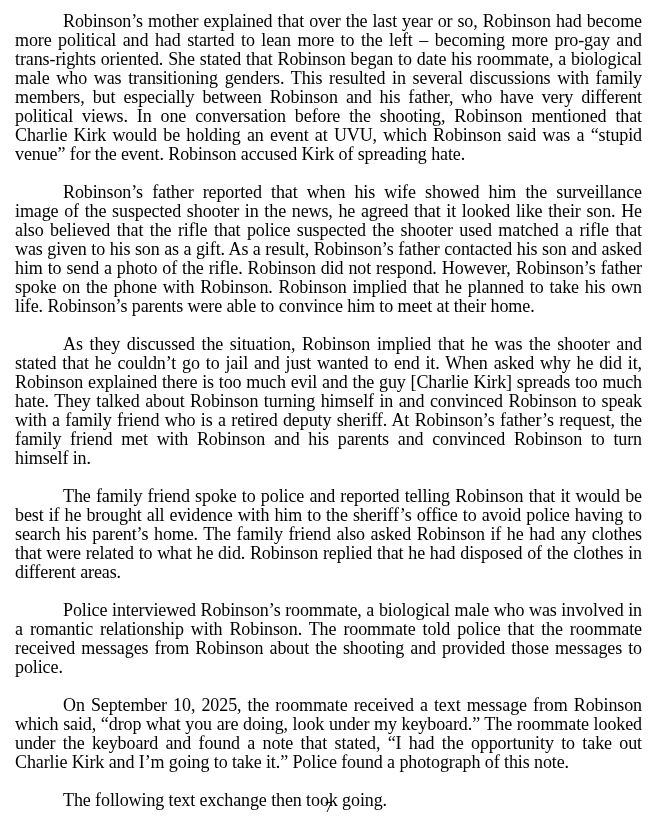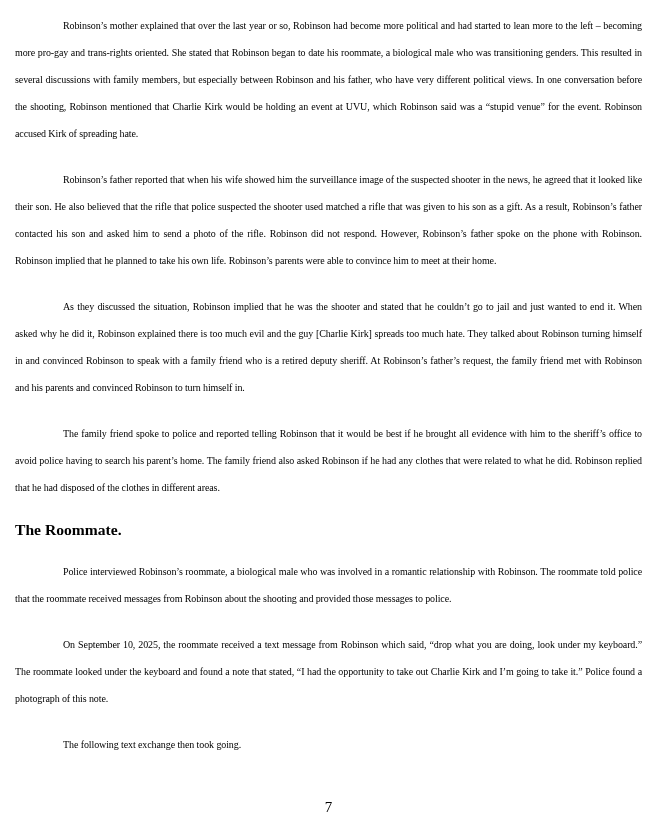--- a/index.html
+++ b/index.html
@@ -15,22 +15,22 @@
     font-family: "Liberation Serif", serif;
     color: #000000;
   }
   .page {
     position: absolute;
     left: 15px;
     top: 12px;
     width: 627px;
   }
   .para {
-    font-size: 10px;
-    line-height: 27px;
+    font-size: 18px;
+    line-height: 19px;
     text-align: justify;
     text-indent: 48px;
     margin: 0 0 19px 0;
     letter-spacing: -0.1px;
   }
   .heading {
     font-size: 15.6px;
     line-height: 19px;
     font-weight: bold;
     margin: 0 0 19px 0;
@@ -46,19 +46,18 @@
   }
 </style>
 </head>
 <body>
 
 <div class="page">
   <p class="para">Robinson’s mother explained that over the last year or so, Robinson had become more political and had started to lean more to the left – becoming more pro-gay and trans-rights oriented. She stated that Robinson began to date his roommate, a biological male who was transitioning genders. This resulted in several discussions with family members, but especially between Robinson and his father, who have very different political views. In one conversation before the shooting, Robinson mentioned that Charlie Kirk would be holding an event at UVU, which Robinson said was a “stupid venue” for the event. Robinson accused Kirk of spreading hate.</p>
   <p class="para">Robinson’s father reported that when his wife showed him the surveillance image of the suspected shooter in the news, he agreed that it looked like their son. He also believed that the rifle that police suspected the shooter used matched a rifle that was given to his son as a gift. As a result, Robinson’s father contacted his son and asked him to send a photo of the rifle. Robinson did not respond. However, Robinson’s father spoke on the phone with Robinson. Robinson implied that he planned to take his own life. Robinson’s parents were able to convince him to meet at their home.</p>
   <p class="para">As they discussed the situation, Robinson implied that he was the shooter and stated that he couldn’t go to jail and just wanted to end it. When asked why he did it, Robinson explained there is too much evil and the guy [Charlie Kirk] spreads too much hate. They talked about Robinson turning himself in and convinced Robinson to speak with a family friend who is a retired deputy sheriff. At Robinson’s father’s request, the family friend met with Robinson and his parents and convinced Robinson to turn himself in.</p>
   <p class="para">The family friend spoke to police and reported telling Robinson that it would be best if he brought all evidence with him to the sheriff’s office to avoid police having to search his parent’s home. The family friend also asked Robinson if he had any clothes that were related to what he did. Robinson replied that he had disposed of the clothes in different areas.</p>
-  <p class="heading">The Roommate.</p>
   <p class="para">Police interviewed Robinson’s roommate, a biological male who was involved in a romantic relationship with Robinson. The roommate told police that the roommate received messages from Robinson about the shooting and provided those messages to police.</p>
   <p class="para">On September 10, 2025, the roommate received a text message from Robinson which said, “drop what you are doing, look under my keyboard.” The roommate looked under the keyboard and found a note that stated, “I had the opportunity to take out Charlie Kirk and I’m going to take it.” Police found a photograph of this note.</p>
   <p class="para">The following text exchange then took going.</p>
 </div>
 
 <div class="page-number">7</div>
 
 </body></html>

